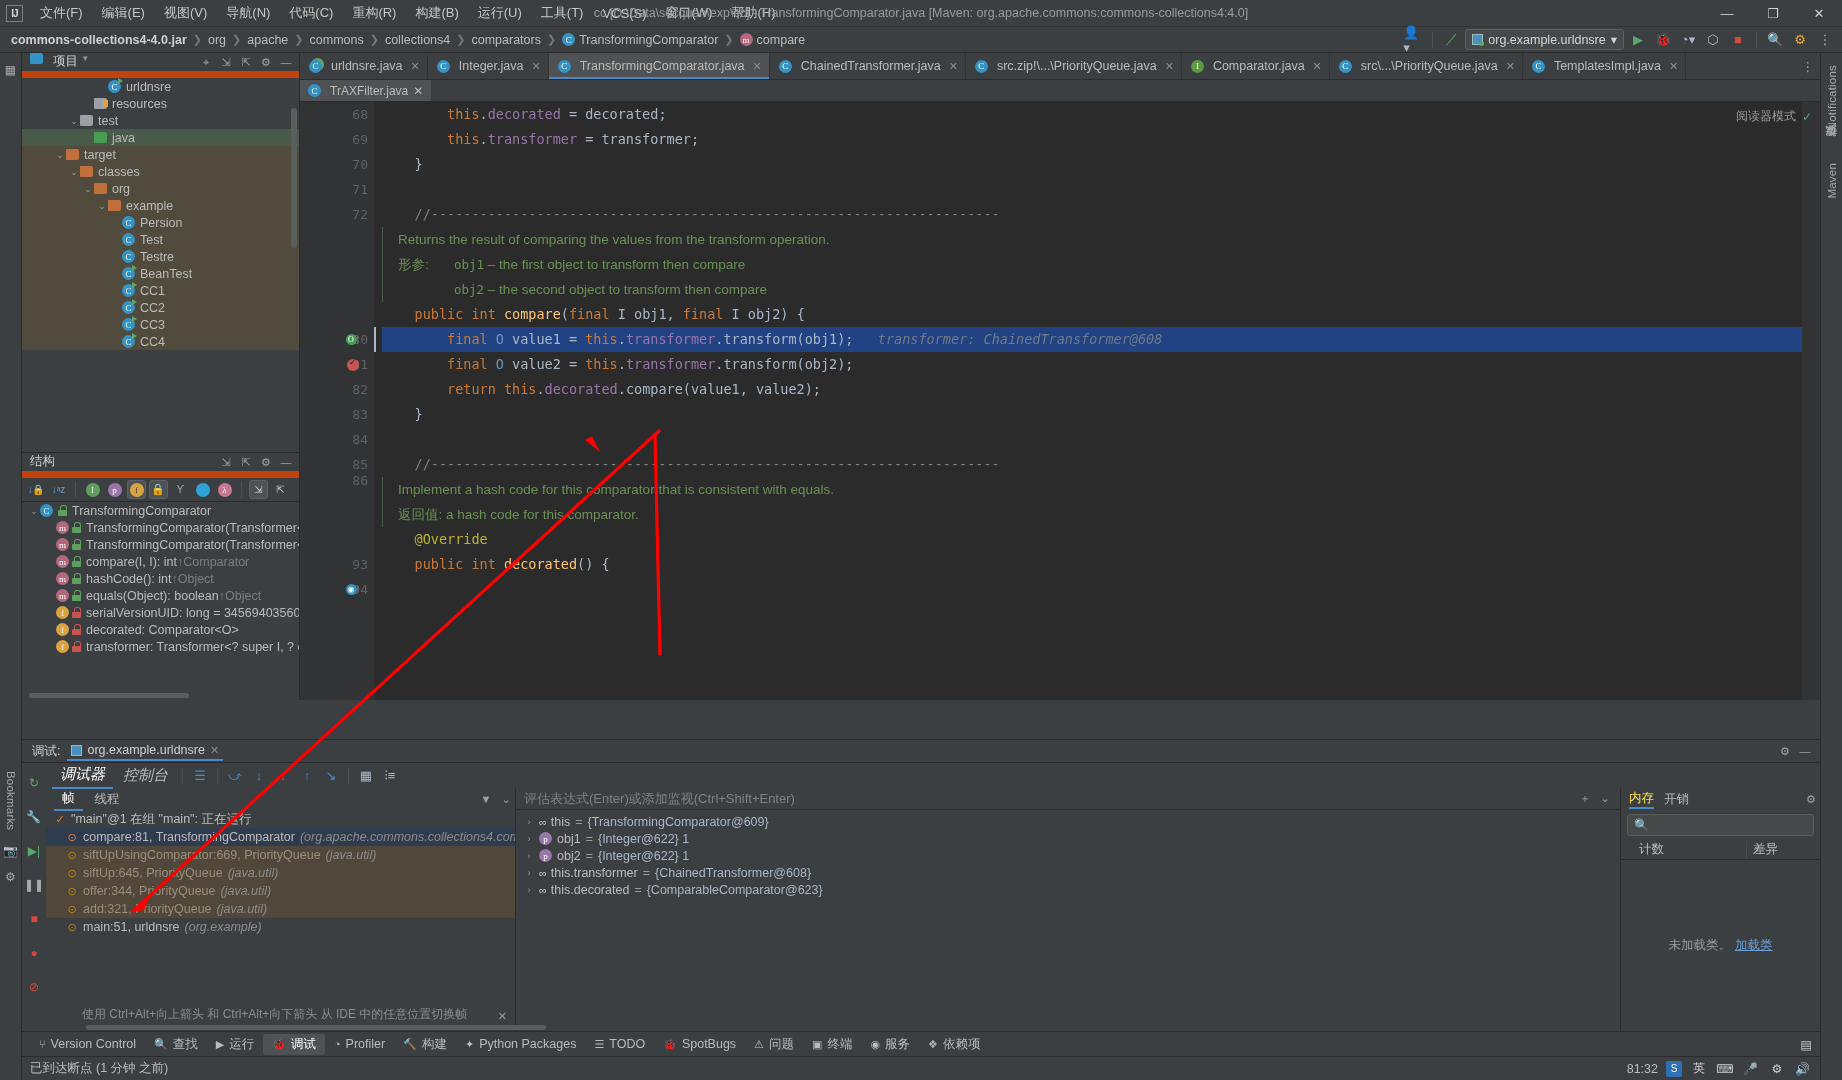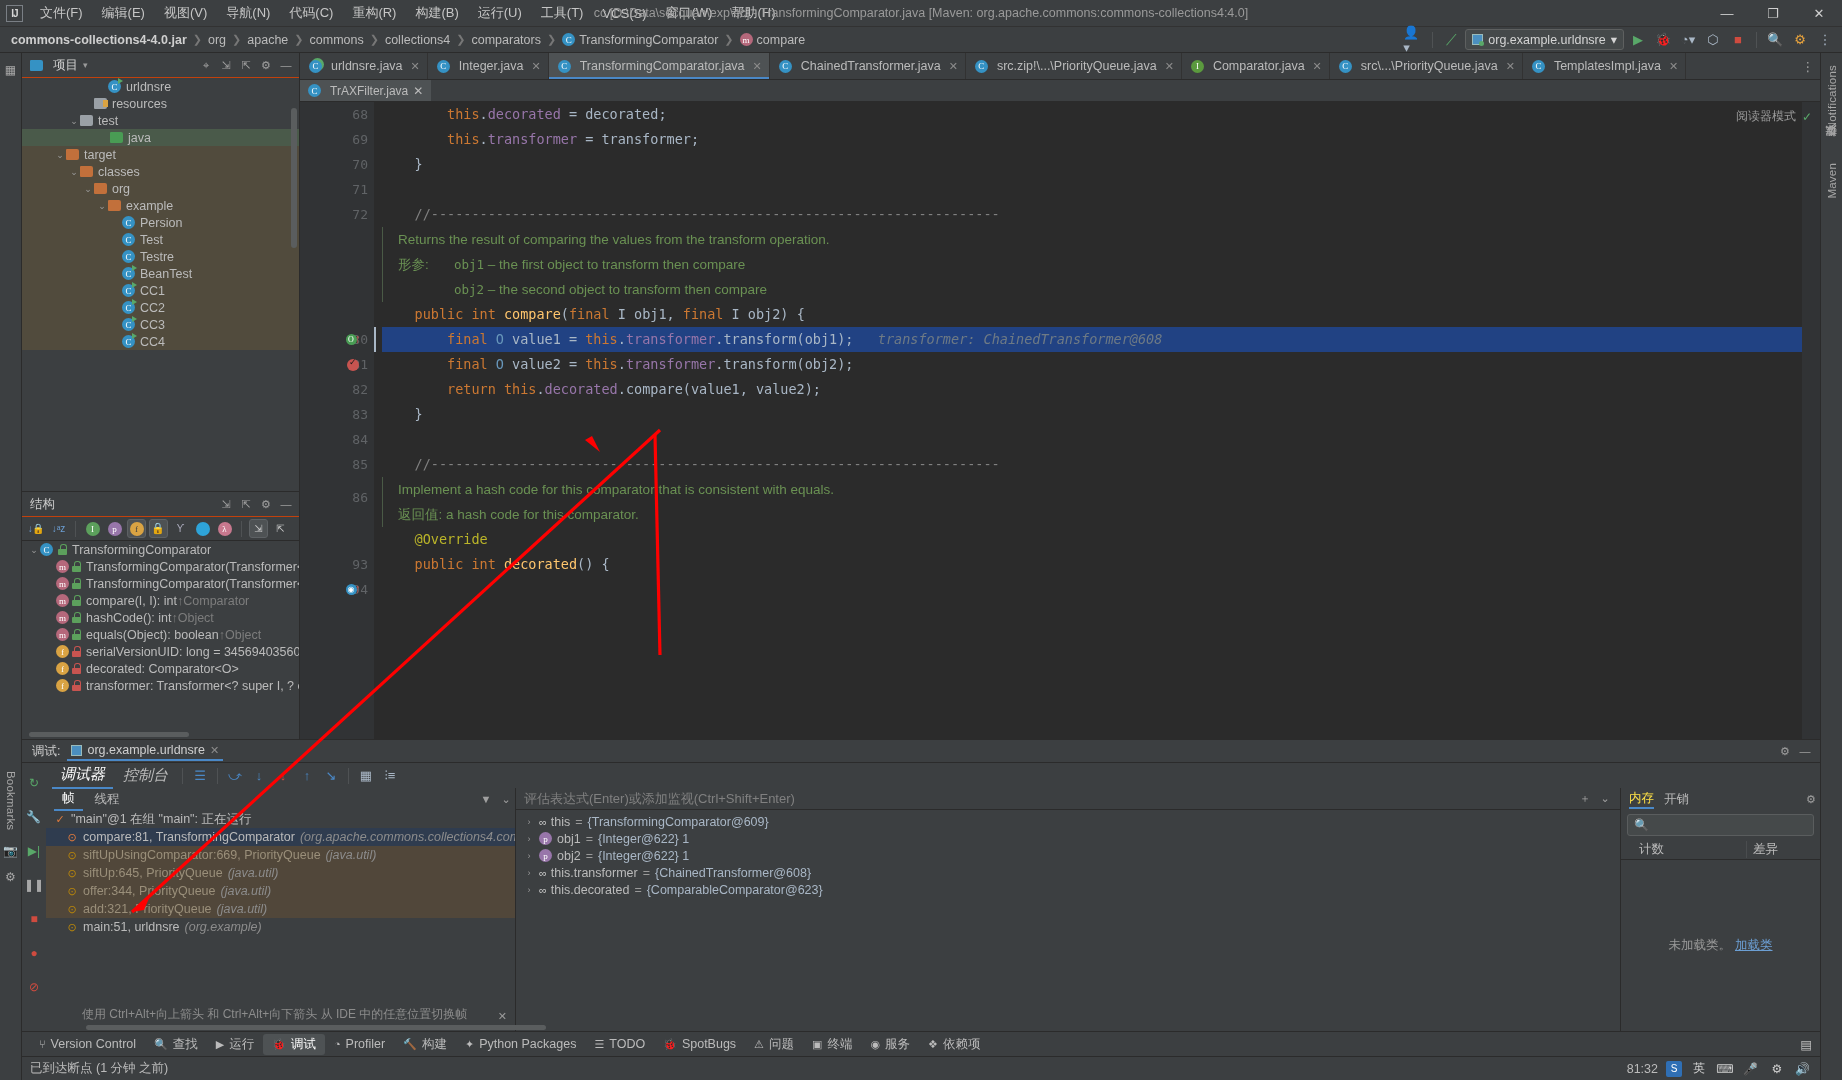--- a/index.html
+++ b/index.html
@@ -70,22 +70,22 @@
   }
   .vtab.rot180 { transform:rotate(180deg); }
   .strip-ico { width:20px; height:20px; display:flex; align-items:center; justify-content:center; color:#a7a7a7; font-size:12px; margin:3px 0; }
 
   .center-col { flex:1 1 auto; display:flex; flex-direction:column; min-width:0; }
   .upper-row { flex:1 1 auto; display:flex; min-height:0; }
 
   
   .left-pane { width:278px; flex:none; display:flex; flex-direction:column; background:#3c3f41; border-right:1px solid #2b2b2b; }
   .tw-header {
-    height:25px; display:flex; align-items:center; padding:0 4px 0 8px;
-    background:#3c3f41; border-bottom:1px solid #c2410c; flex:none; gap:5px;
+    height:25px; display:flex; align-items:flex-start; padding:0 4px 0 8px;
+    background:#3c3f41; border-bottom:7px solid #c2410c; flex:none; gap:5px;
   }
   .tw-title { font-size:12.5px; color:#cfcfcf; }
   .tw-actions { margin-left:auto; display:flex; align-items:center; gap:2px; }
   .tw-ico { width:18px; height:18px; display:flex; align-items:center; justify-content:center; color:#a0a0a0; font-size:11px; border-radius:2px; }
 
   .tree { flex:1 1 auto; overflow:hidden; background:#3c3f41; position:relative; font-size:12.5px; }
   .trow { display:flex; align-items:center; height:17px; padding-left:4px; white-space:nowrap; }
   .trow.sel-green { background:#4a5a4a; }
   .trow.tan { background:#514b3d; }
   .chev { width:12px; text-align:center; color:#9a9a9a; font-size:9px; flex:none; }
@@ -178,21 +178,21 @@
   .doc-key { color:#6a9153; }
   .doc-param { color:#6a9153; font-family:"DejaVu Sans Mono", monospace; font-size:12.5px; }
 
   .reader-badge {
     position:absolute; right:8px; top:6px; display:flex; align-items:center; gap:6px;
     color:#9a9a9a; font-size:12px; z-index:5;
   }
   .right-gutter { width:18px; flex:none; background:#313335; position:relative; }
 
   
-  .debug-pane { height:292px; flex:none; display:flex; flex-direction:column; background:#3c3f41; border-top:1px solid #2b2b2b; }
+  .debug-pane { height:292px; flex:none; display:flex; flex-direction:column; background:#3c3f41; border-top:1px solid #2b2b2b;margin-top:39px; }
   .dbg-header { height:23px; display:flex; align-items:center; gap:7px; padding:0 6px 0 10px; flex:none; border-bottom:1px solid #2b2b2b; }
   .dbg-tab { display:flex; align-items:center; gap:5px; font-size:12.5px; color:#cfcfcf; padding:2px 4px; border-bottom:2px solid #4a88c7; }
   .dbg-body { flex:1 1 auto; display:flex; min-height:0; }
   .dbg-left-strip { width:24px; flex:none; display:flex; flex-direction:column; align-items:center; gap:8px; padding-top:7px; background:#3c3f41; }
   .dbg-main { flex:1 1 auto; display:flex; flex-direction:column; min-width:0; }
   .dbg-tabs { height:25px; display:flex; align-items:center; gap:2px; padding-left:6px; flex:none; }
   .dtab { font-size:15px; color:#bbbbbb; padding:3px 8px;font-style:italic; }
   .dtab.active { color:#ffffff; border-bottom:2px solid #4a88c7; }
   .dbg-split { flex:1 1 auto; display:flex; min-height:0; }
   .frames { width:470px; flex:none; display:flex; flex-direction:column; border-right:1px solid #2b2b2b; }
@@ -364,21 +364,21 @@
               <div class="trow" style="padding-left: 60px;">
                 <span class="chev"></span>
                 <span class="fold res"></span>
                 <span class="tlabel">resources</span>
               </div>
               <div class="trow" style="padding-left: 46px;">
                 <span class="chev">⌄</span>
                 <span class="fold grey"></span>
                 <span class="tlabel">test</span>
               </div>
-              <div class="trow sel-green" style="padding-left: 76px;">
+              <div class="trow sel-green" style="padding-left: 60px;">
                 <span class="chev"></span>
                 <span class="fold green"></span>
                 <span class="tlabel">java</span>
               </div>
               <div class="trow tan" style="padding-left: 32px;">
                 <span class="chev">⌄</span>
                 <span class="fold orange"></span>
                 <span class="tlabel">target</span>
               </div>
               <div class="trow tan" style="padding-left: 46px;">
@@ -609,21 +609,21 @@
                   <span class="ov-ico">O<span class="ov-arrow">↑</span></span>
                 </div>
                 <div class="gline" style="top: 250px;">81</div>
                 <div class="gmark" style="top: 250px; left: 46px;">
                   <span class="bp"></span>
                 </div>
                 <div class="gline" style="top: 275px;">82</div>
                 <div class="gline" style="top: 300px;">83</div>
                 <div class="gline" style="top: 325px;">84</div>
                 <div class="gline" style="top: 350px;">85</div>
-                <div class="gline" style="top: 383px;">86</div>
+                <div class="gline" style="top: 366px;">86</div>
                 <div class="gline" style="top: 450px;">93</div>
                 <div class="gline" style="top: 475px;">94</div>
                 <div class="gmark" style="top: 475px;">
                   <span class="ov-ico blue">◉<span class="ov-arrow">↑</span></span>
                 </div>
               </div>
             <div class="code" id="code-lines">
                 <div class="cl"><span class="txt">        </span><span class="kw">this</span><span class="txt">.</span><span class="fld">decorated</span><span class="txt"> = decorated;</span></div>
                 <div class="cl"><span class="txt">        </span><span class="kw">this</span><span class="txt">.</span><span class="fld">transformer</span><span class="txt"> = transformer;</span></div>
                 <div class="cl"><span class="txt">    }</span></div>

